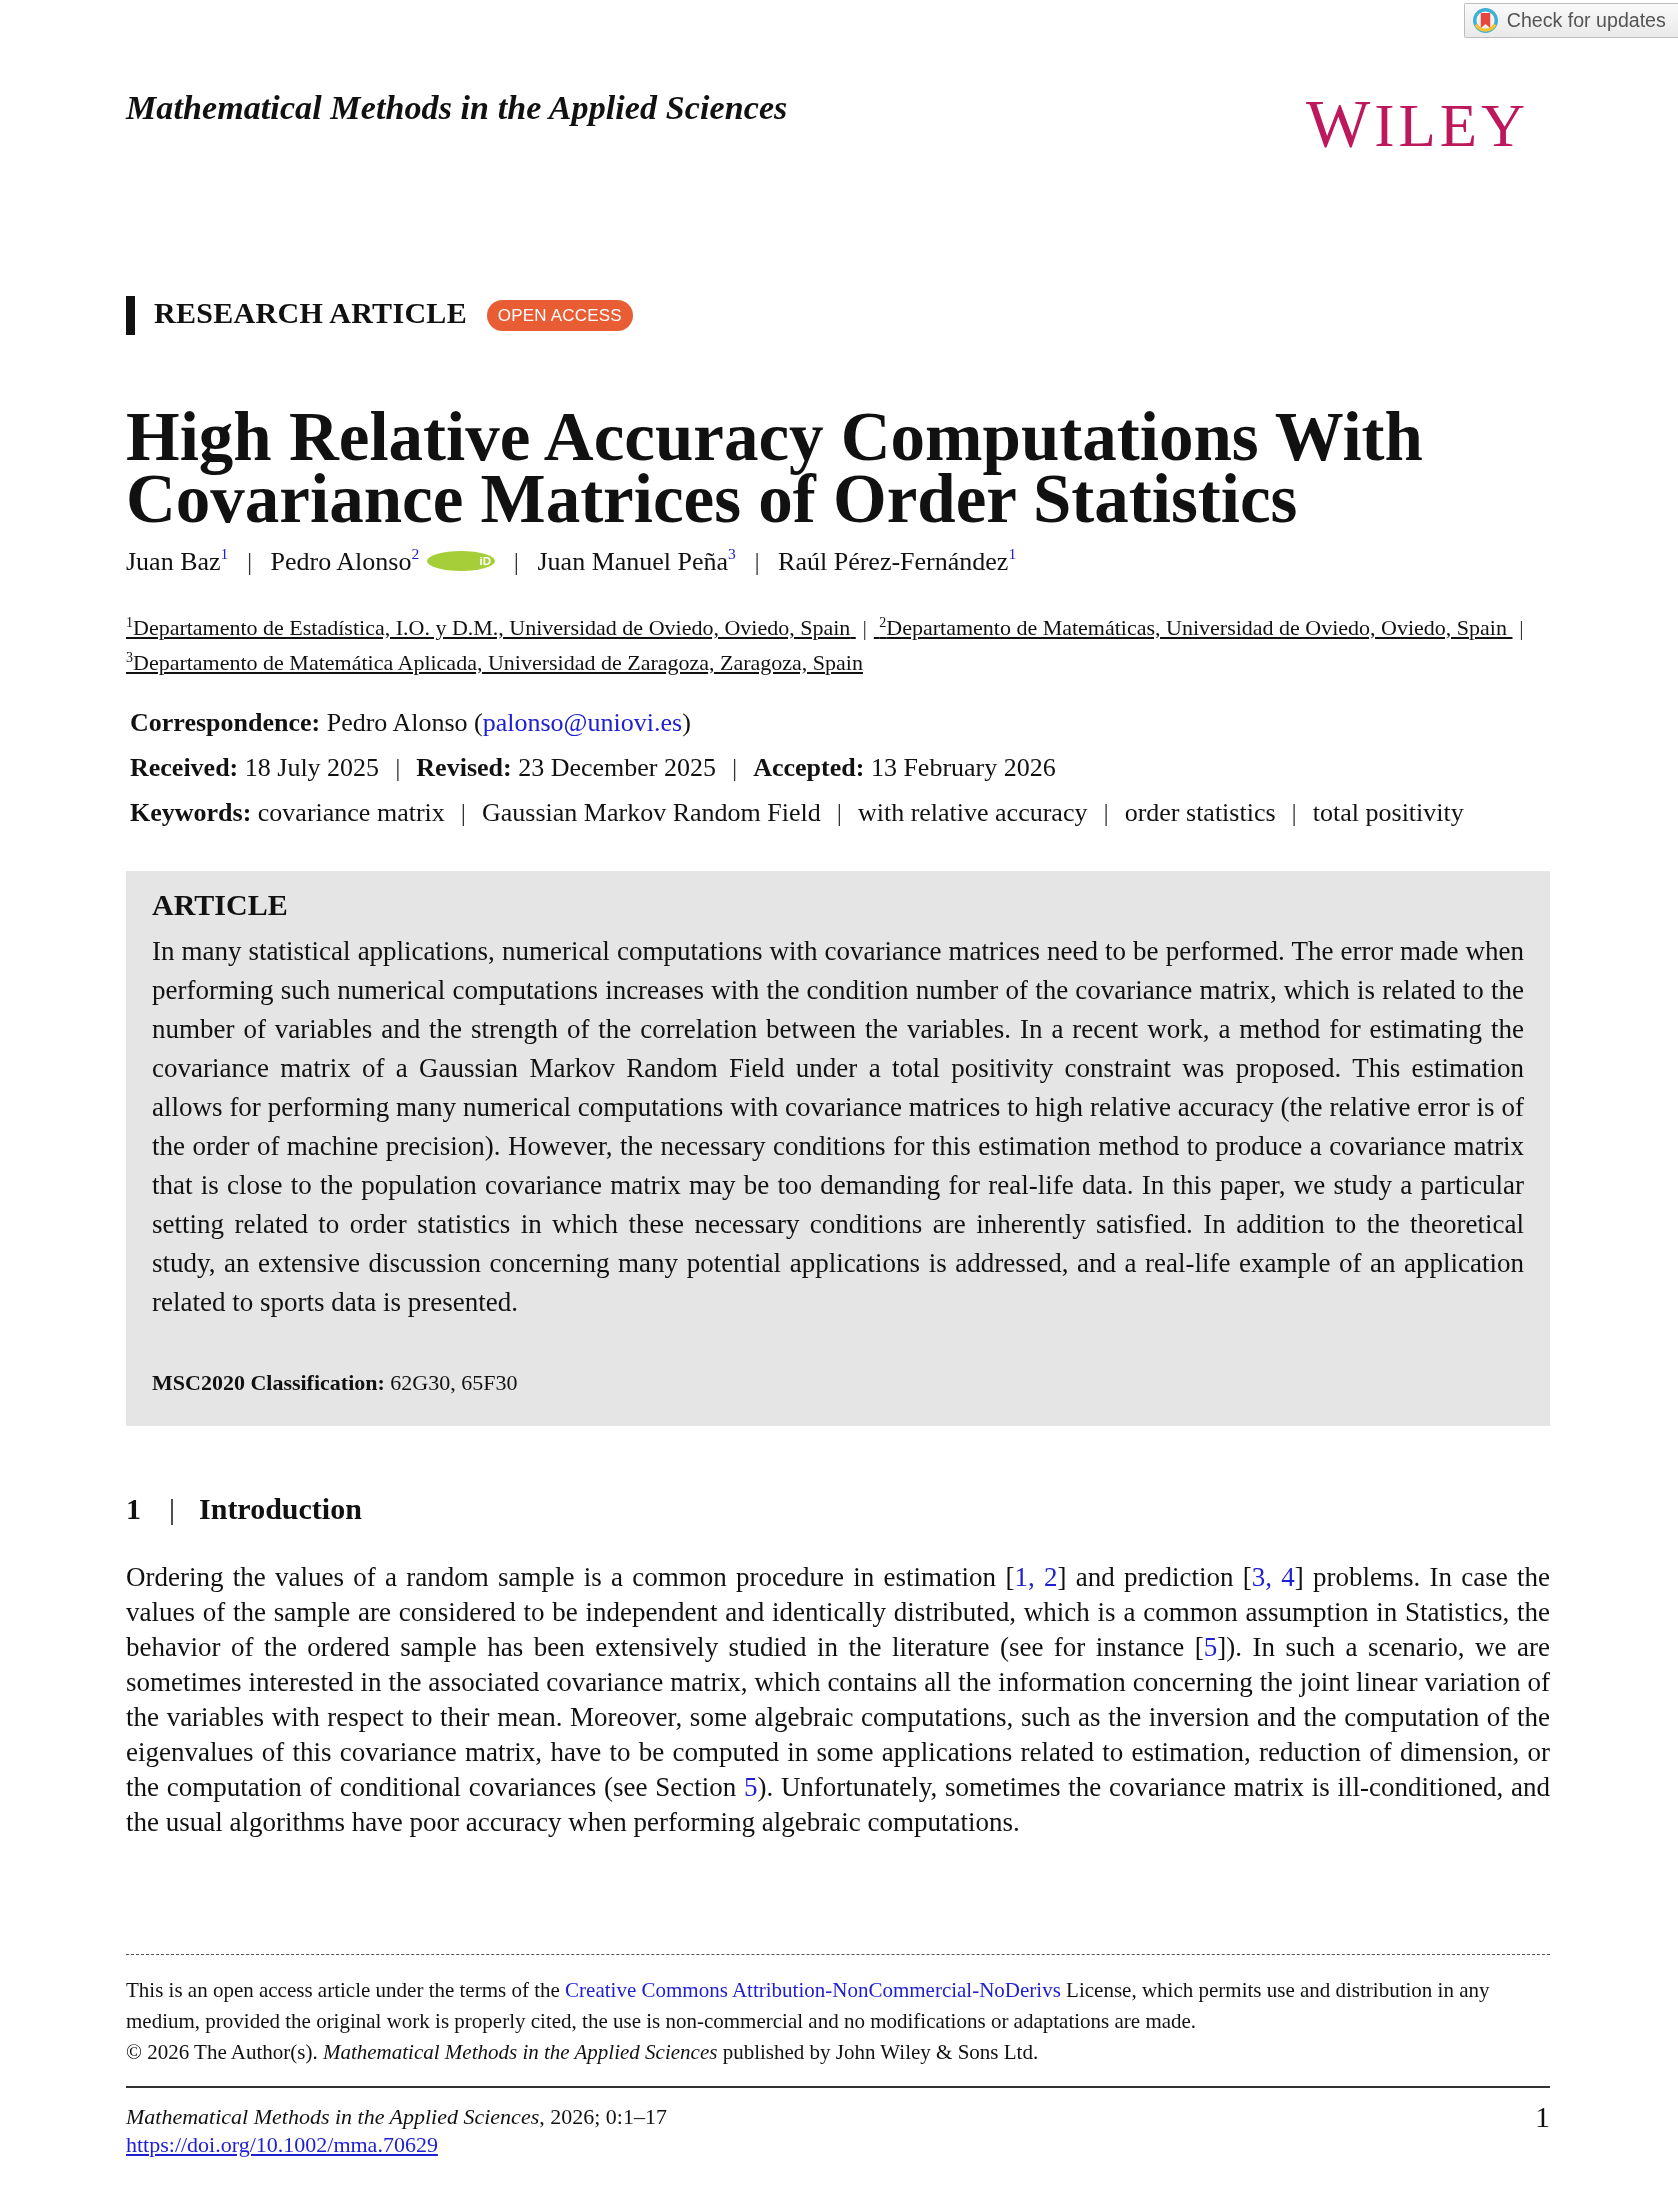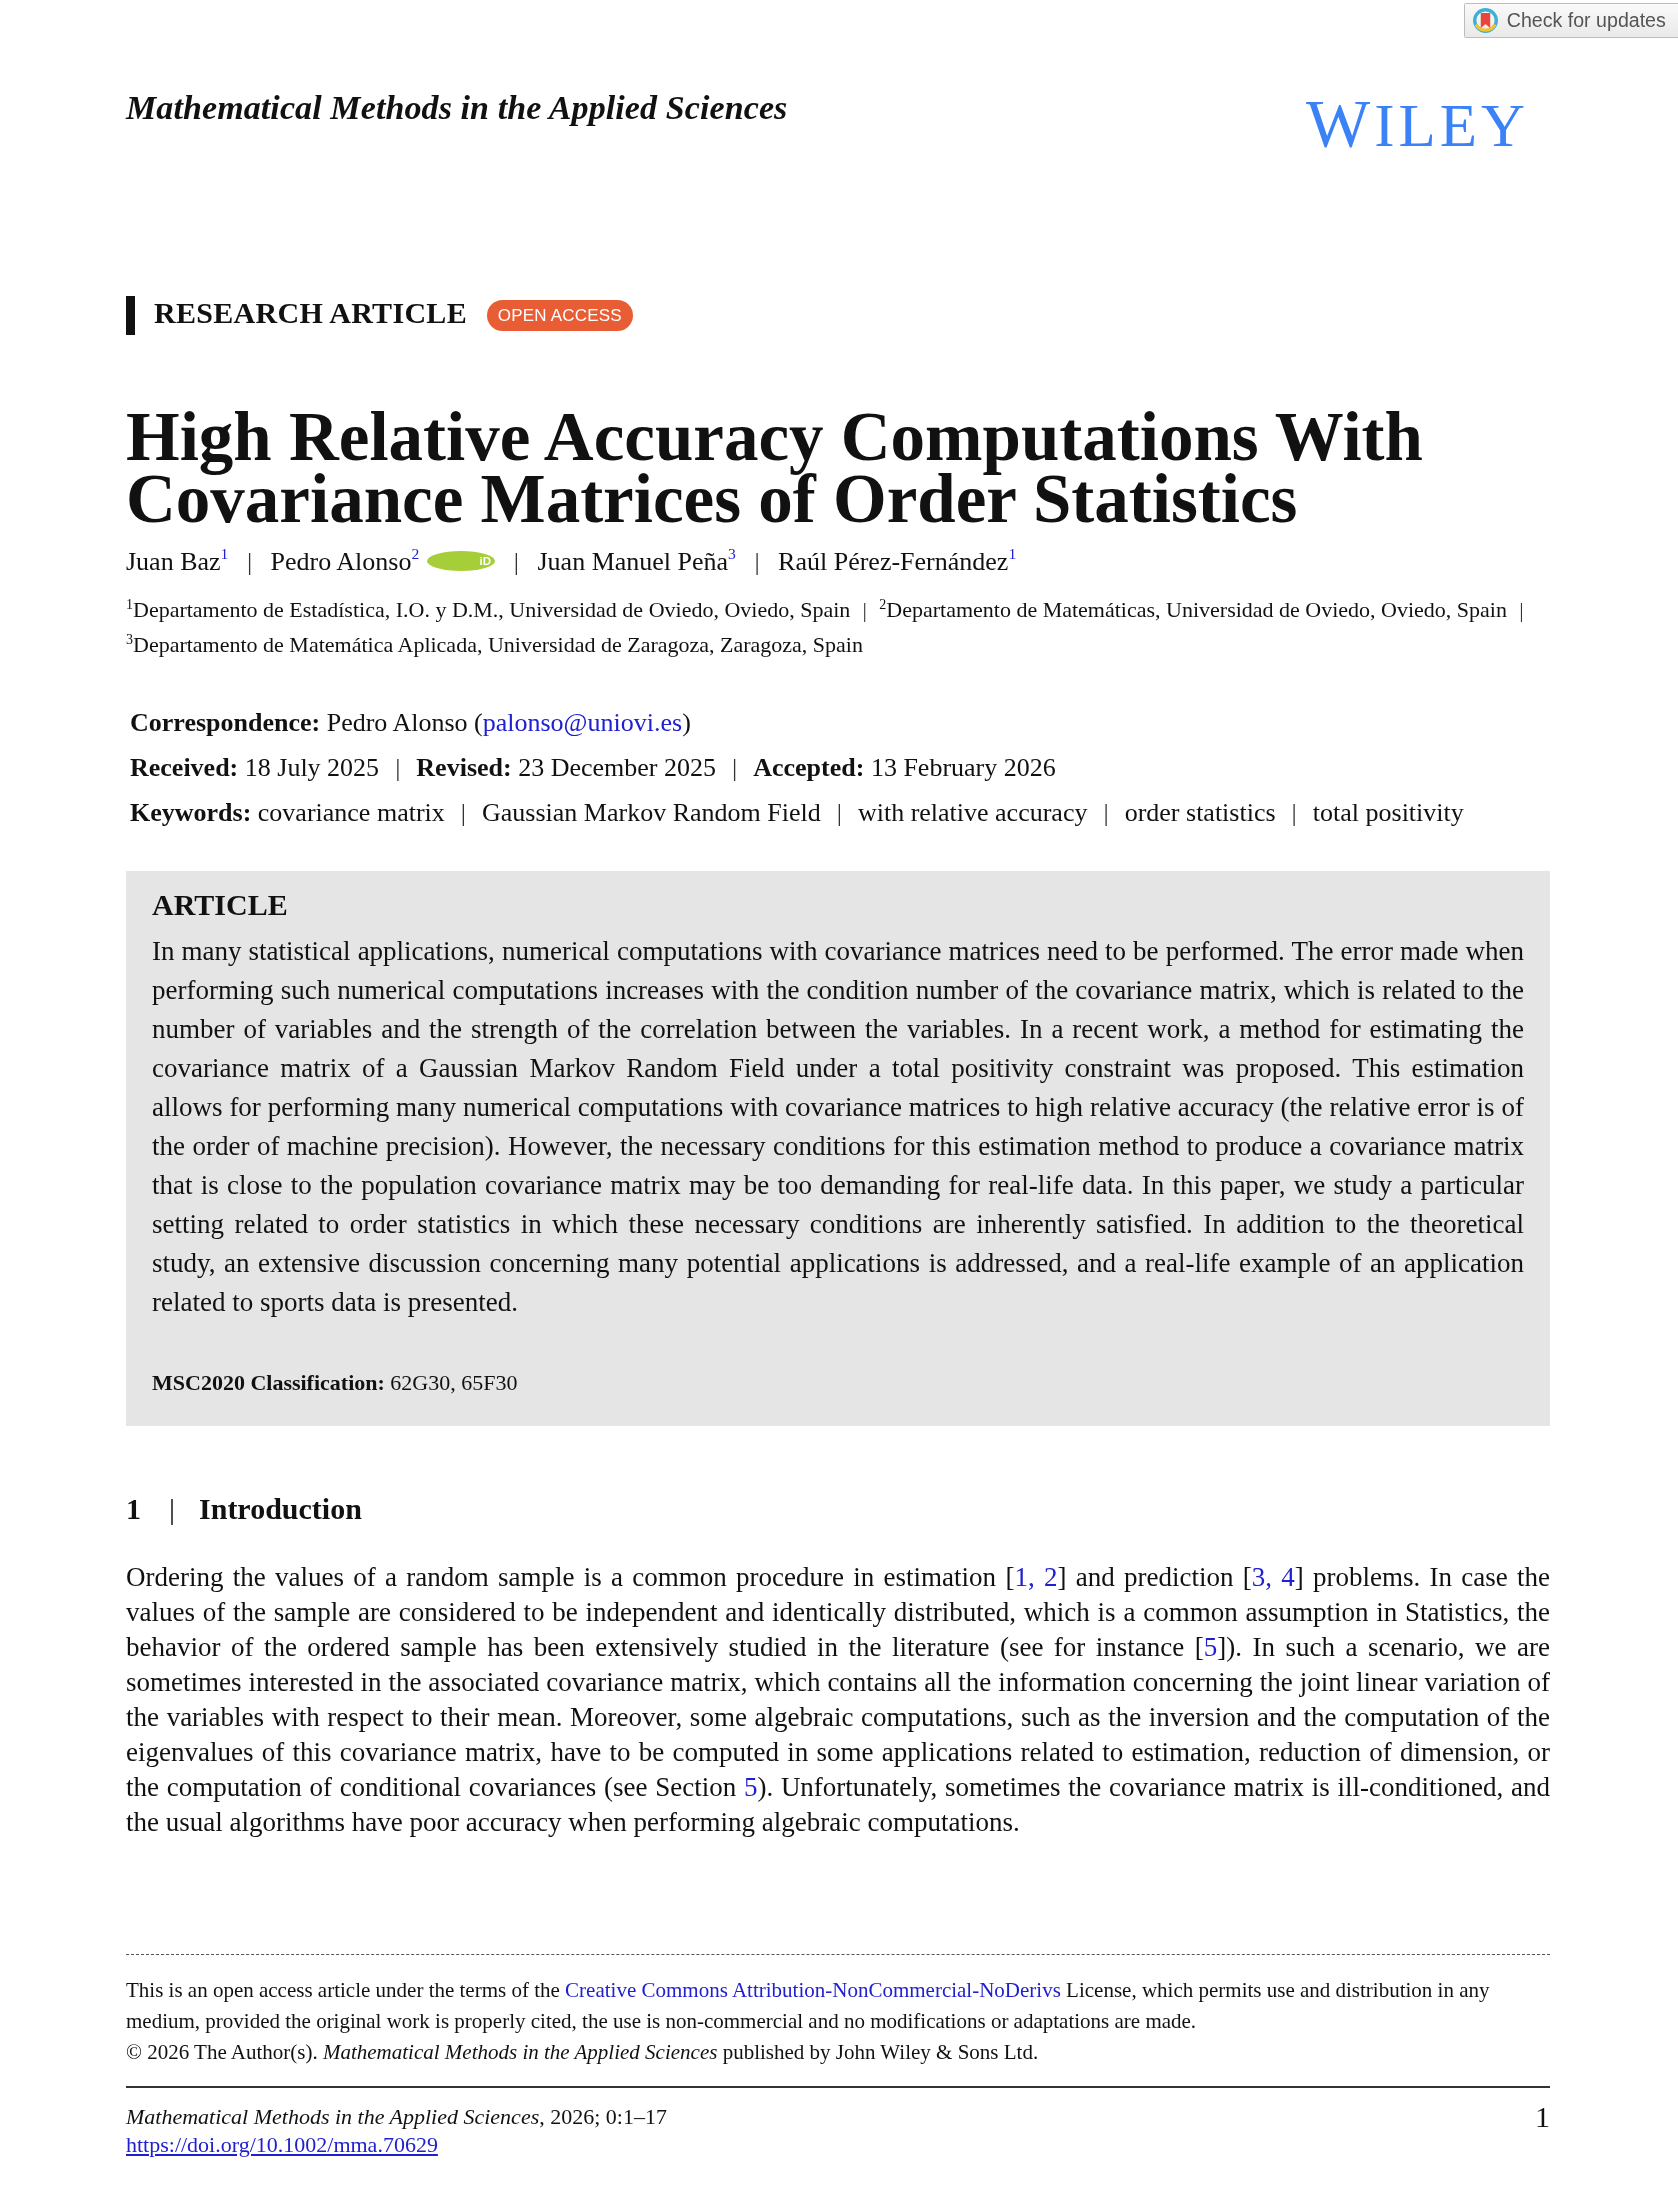--- a/index.html
+++ b/index.html
@@ -14,21 +14,21 @@
   
   .cfu {
     left: 1464px; top: 2.7px; width: 228px; height: 35px;
     border: 1.4px solid #bdbdbd; background: linear-gradient(#fafafa,#e9e9e9);
     box-sizing: border-box; display: flex; align-items: center; border-radius: 1.4px;
   }
   .cfu-icon { width: 27px; height: 27px; margin-left: 6.8px; position: relative; }
   .cfu-text { font-family: "Liberation Sans", "DejaVu Sans", sans-serif; font-size: 19.6px; color: #555; margin-left: 8px; }
 
   .journal { left: 126px; top: 89px; font-size: 34px; font-style: italic; font-weight: bold; letter-spacing: 0.1px; }
-  .wiley { left: 1306px; top: 89px; font-size: 61px; letter-spacing: 4px; font-family: "Liberation Serif", "DejaVu Serif", serif; color: #3b82f6; line-height: 1; }
+  .wiley { left: 1306px; top: 89px; font-size: 61px; letter-spacing: 4px; font-family: "Liberation Serif", "DejaVu Serif", serif; color: #be185d; line-height: 1; }
   .wiley .big { font-size: 68px; }
 
   .ra-bar { left: 126px; top: 296px; width: 8.8px; height: 39px; background: #111; }
   .ra-label { left: 154px; top: 296px; font-size: 30px; font-weight: bold; letter-spacing: 0.3px; }
   .oa-badge {
     left: 487px; top: 300px; height: 31px; padding: 0 10.8px; border-radius: 15.6px;
     background: #e85d33; color: #fff; font-family: "Liberation Sans", "DejaVu Sans", sans-serif;
     font-size: 17px; line-height: 31px; letter-spacing: 0.2px;
   }
 
@@ -36,21 +36,21 @@
 
   .authors { left: 126px; top: 547px; font-size: 26px; white-space: nowrap; }
   .authors sup { font-size: 15.6px; color: #2020d0; vertical-align: 10.8px; line-height: 0; }
   .sep { margin: 0 12px; color: #333; }
   .orcid {
     display: inline-block; width: 20px; height: 20px; border-radius: 50%; background: #a6ce39;
     color: #fff; font-family: "Liberation Sans", sans-serif; font-size: 11.5px; font-weight: bold;
     text-align: center; line-height: 20px; vertical-align: 5.4px; margin-left: 8px; padding-left: 48px;
   }
 
-  .affil { left: 126px; top: 592px; width: 1435px; font-size: 22px; line-height: 35px; }
+  .affil { left: 126px; top: 610px; width: 1435px; font-size: 22px; line-height: 35px; text-decoration: underline; }
   .affil sup { font-size: 14px; vertical-align: 8px; line-height: 0; }
 
   .meta { left: 130px; font-size: 26px; white-space: nowrap; }
   .meta b { font-weight: bold; }
   .meta .sep { margin: 0 9.5px; }
 
   .abstract-box { left: 126px; top: 871px; width: 1424px; height: 555px; background: #e5e5e5; }
   .abs-head { left: 152px; top: 888px; font-size: 30px; font-weight: bold; }
   .abs-text { left: 152px; top: 932px; width: 1372px; font-size: 27px; line-height: 39px; text-align: justify; }
   .msc { left: 152px; top: 1370px; font-size: 22px; }

